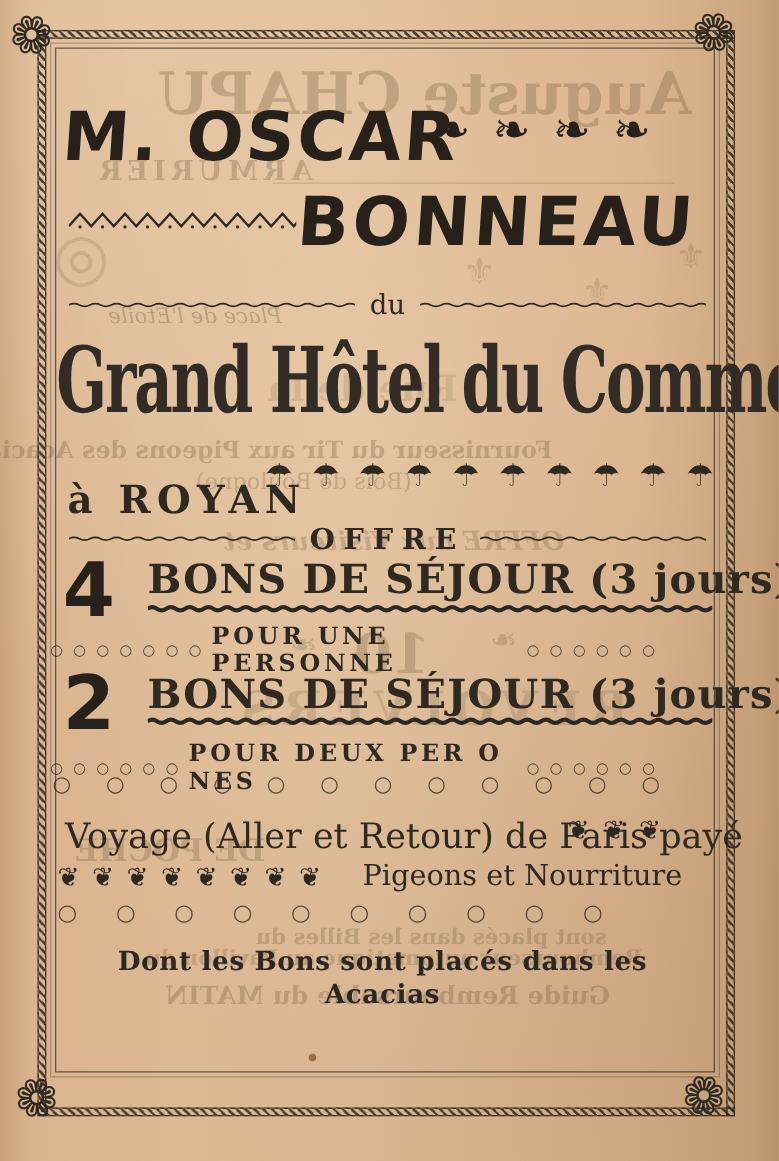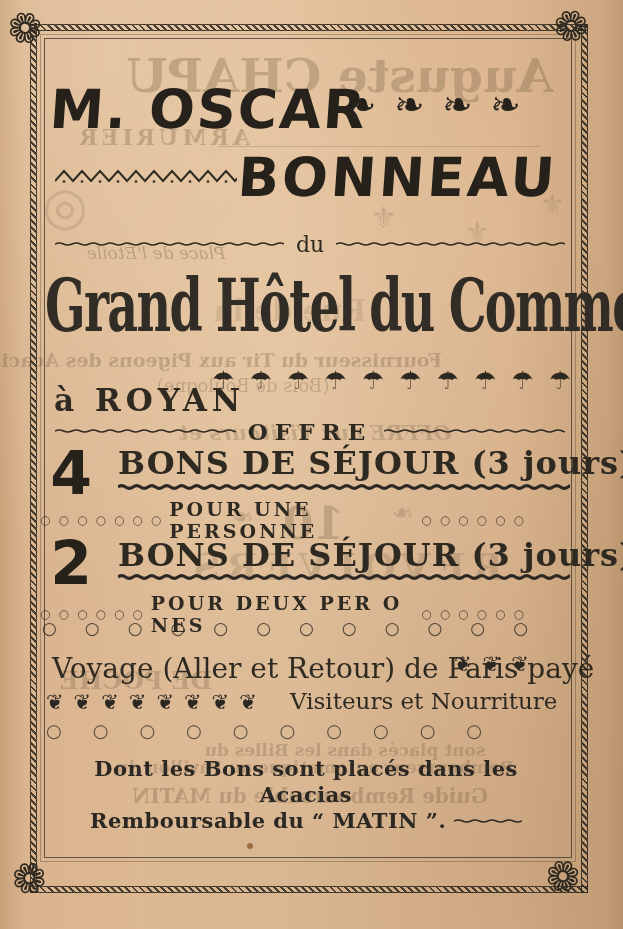--- a/index.html
+++ b/index.html
@@ -205,29 +205,21 @@
     <span class="dots">○○○○○○</span>
     <span class="sub-label">POUR DEUX PER O NES</span>
     <span class="dots">○○○○○○</span>
   </div>
 
   <div class="abs circlerow cr1">○○○○○○○○○○○○</div>
 
   <div class="abs voyage">Voyage (Aller et Retour) de Paris payé</div>
   <div class="abs hearts ht1">❦❦❦</div>
   <div class="abs hearts ht2">❦❦❦❦❦❦❦❦</div>
-  <div class="abs logement">Visiteurs et Nourriture</div>
+  <div class="abs logement">Pigeons et Nourriture</div>
   <div class="abs circlerow cr2">○○○○○○○○○○</div>
 
   <div class="footnote">
     <div>Dont les Bons sont placés dans les Acacias</div>
-    <div class="fn3">
-      <span>Remboursable du “ MATIN ”.</span>
-      <span class="wave">
-          <svg width="100%" height="8" viewBox="0 0 68 8" preserveAspectRatio="none">
-            <path d="M 0 4 Q 4.25 1.9 8.5 4 Q 12.75 6.1 17 4 Q 21.25 1.9 25.5 4 Q 29.75 6.1 34 4 Q 38.25 1.9 42.5 4 Q 46.75 6.1 51 4 Q 55.25 1.9 59.5 4 Q 63.75 6.1 68 4" fill="none" stroke="currentColor" stroke-width="1.4"></path>
-          </svg>
-        </span>
-    </div>
   </div>
 
   <div class="speck"></div>
 </div>
 
 </body></html>

